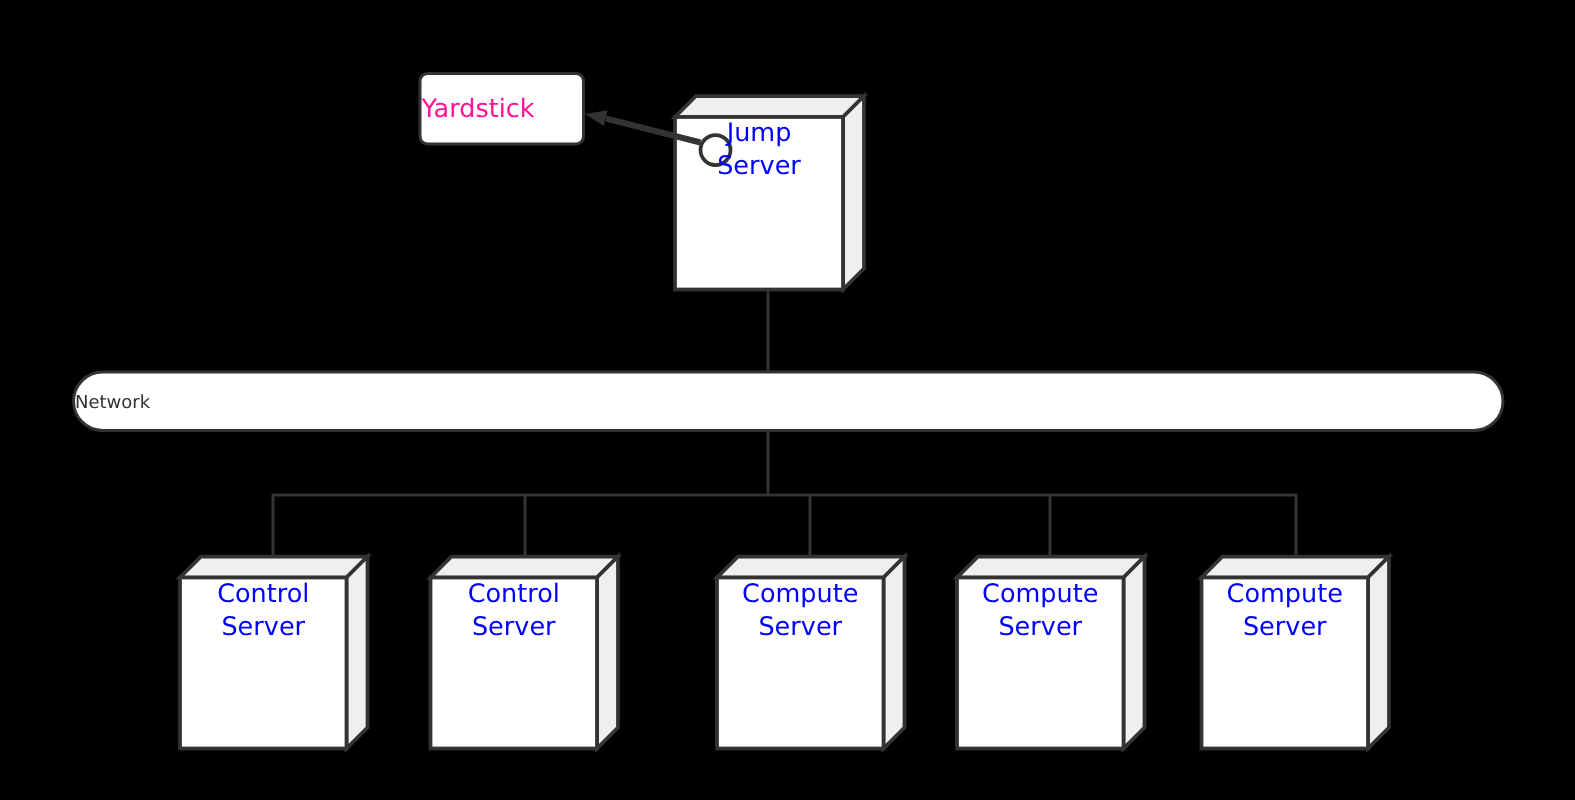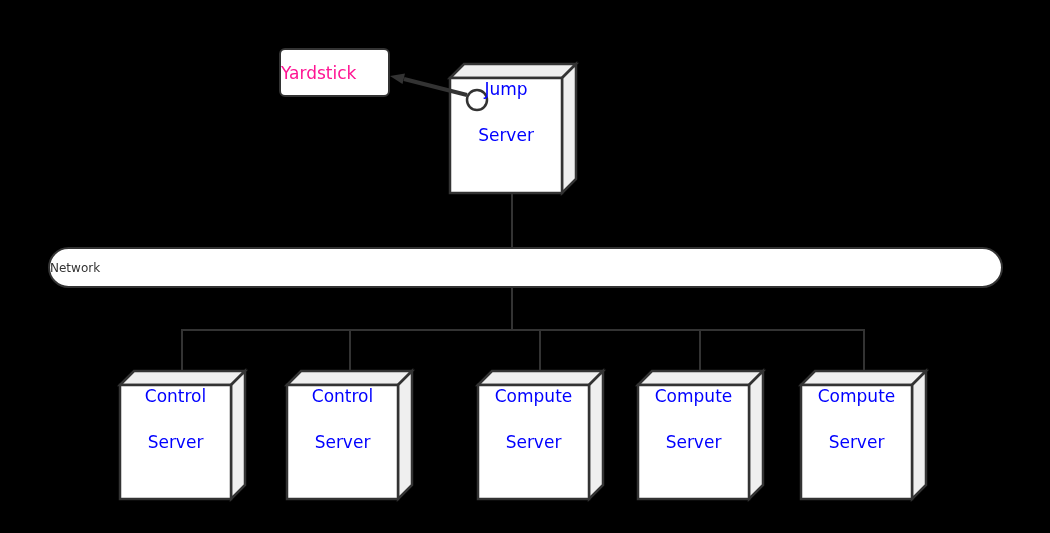--- a/index.html
+++ b/index.html
@@ -51,21 +51,20 @@
     justify-content: flex-start;
     text-align: center;
     box-sizing: border-box;
   }
   .node-label {
     flex-direction: column;
     color: var(--blue_text, #0000ff);
     font-size: 17px;
     line-height: 22px;
     pointer-events: none;
-    gap: 24px;
   }
   .yardstick-box {
     left: 279px; top: 48px; width: 111px; height: 49px;
     background: var(--face, #fff);
     border: 2px solid var(--stroke, #333);
     border-radius: 6px;
     color: var(--pink_text, #ff1493);
     font-size: 17px;
   }
   .network-bar {

